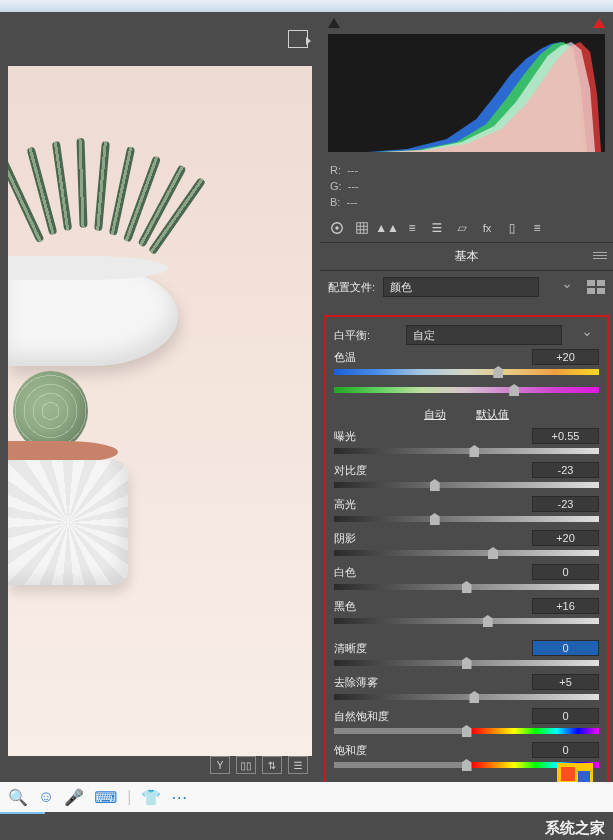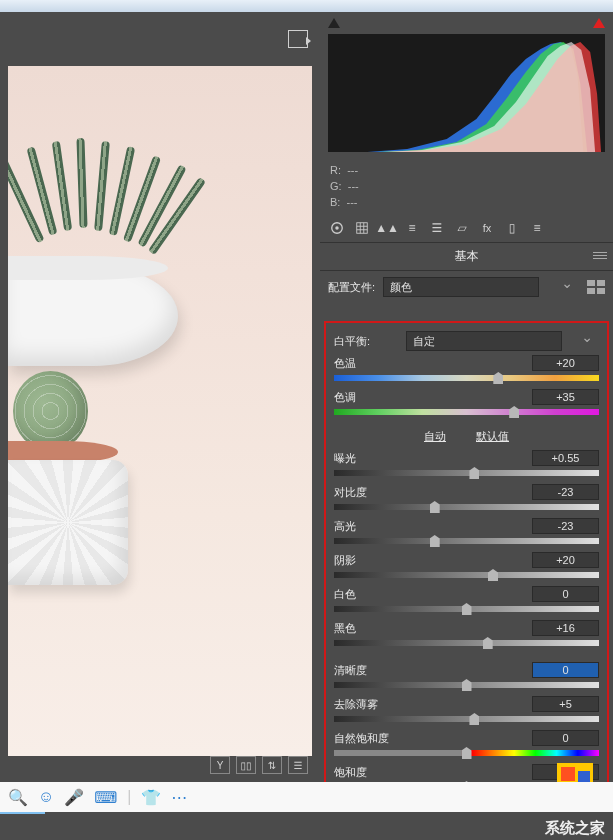--- a/index.html
+++ b/index.html
@@ -36,21 +36,21 @@
 .ti svg { width: 14px; height: 14px; }
 .panel-header { text-align: center; padding: 5px 0; border-bottom: 1px solid #333; font-size: 12px; position: relative; }
 .panel-header .menu-icon { position: absolute; right: 6px; top: 7px; width: 14px; }
 .mline { height: 1px; background: #aaa; margin: 2px 0; }
 .profile-row { display: flex; align-items: center; padding: 6px 8px; gap: 8px; }
 .profile-select { flex: 1; background: #3a3a3a; border: 1px solid #2a2a2a; color: #e0e0e0; padding: 3px 6px; font-size: 11px; appearance: none; position: relative; }
 .sel-wrap { flex: 1; position: relative; }
 .sel-wrap::after { content: '⌄'; position: absolute; right: 6px; top: -2px; color: #aaa; font-size: 14px; pointer-events: none; }
 .grid-icon { width: 18px; height: 14px; display: grid; grid-template-columns: 1fr 1fr; grid-template-rows: 1fr 1fr; gap: 2px; }
 .grid-icon span { background: #aaa; }
-.red-box { border: 2px solid #d01818; margin: 18px 4px; padding: 4px 4px 8px; }
+.red-box { border: 2px solid #d01818; margin: 12px 4px; padding: 4px 4px 8px; }
 .field-row { display: flex; align-items: center; padding: 4px 4px; gap: 8px; }
 .field-label { width: 64px; font-size: 11px; }
 .val-box { width: 44px; background: #3a3a3a; border: 1px solid #2a2a2a; color: #e0e0e0; text-align: center; padding: 1px 0; font-size: 11px; }
 .val-box.active { background: #2060b0; }
 .slider-row { padding: 0 4px 8px; }
 .slider-strip { display: flex; align-items: center; }
 .slider-label { width: 64px; font-size: 11px; }
 .slider-val { width: 67px; }
 .slider-track { height: 6px; position: relative; margin: 4px 0 0 0; }
 .slider-thumb { position: absolute; top: -3px; width: 10px; height: 12px; background: #b8b8b8; clip-path: polygon(50% 0, 100% 30%, 100% 100%, 0 100%, 0 30%); transform: translateX(-50%); }
@@ -183,25 +183,20 @@
         <div class="slider-strip">
             <span class="slider-label">色温</span>
             <span style="flex:1"></span>
             <input class="val-box slider-val" value="+20" style="">
           </div>
         <div class="slider-track gradient-temp">
             <div class="slider-thumb" style="left:62%"></div>
           </div>
       </div>
       <div class="slider-row">
-        <div class="slider-strip">
-            <span class="slider-label">色调</span>
-            <span style="flex:1"></span>
-            <input class="val-box slider-val" value="+35" style="">
-          </div>
         <div class="slider-track gradient-tint">
             <div class="slider-thumb" style="left:68%"></div>
           </div>
       </div>
 
       <div class="mode-row">
         <span>自动</span>
         <span>默认值</span>
       </div>
 

